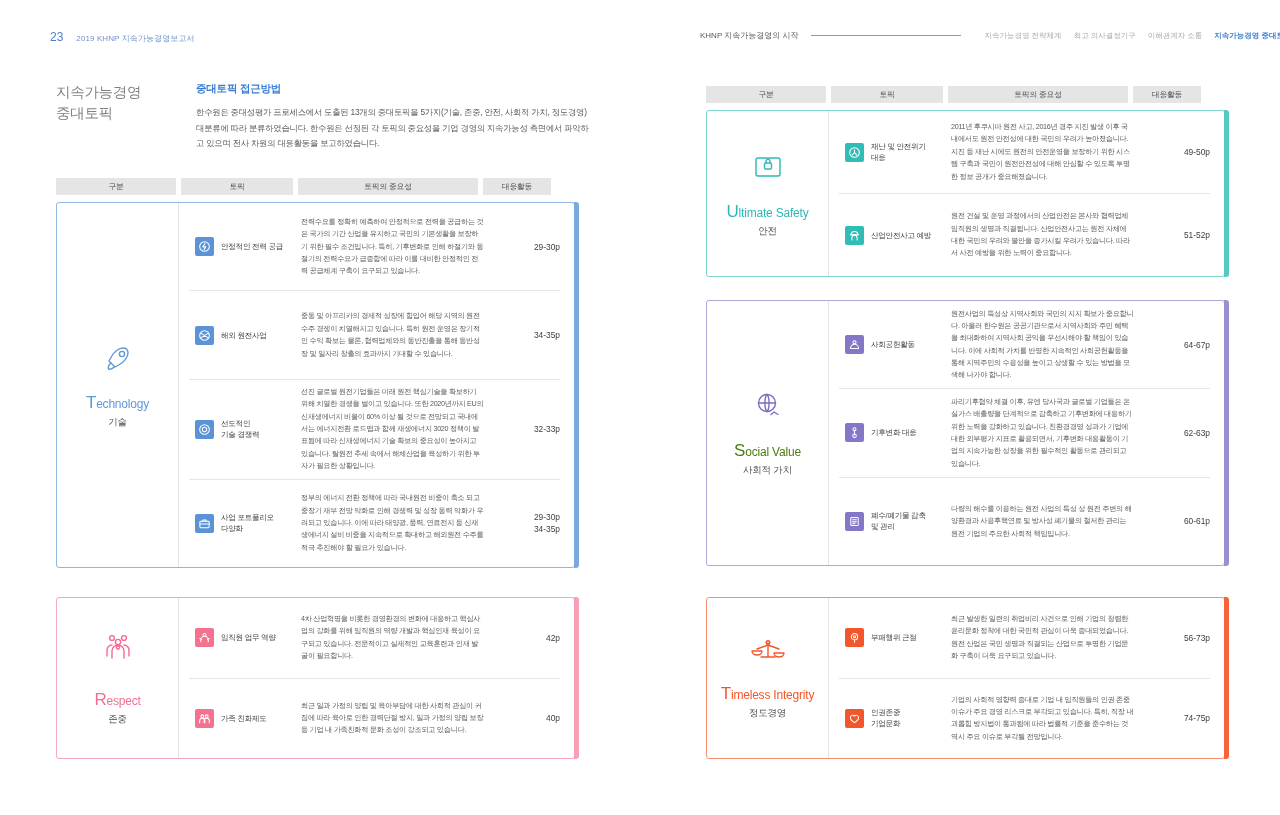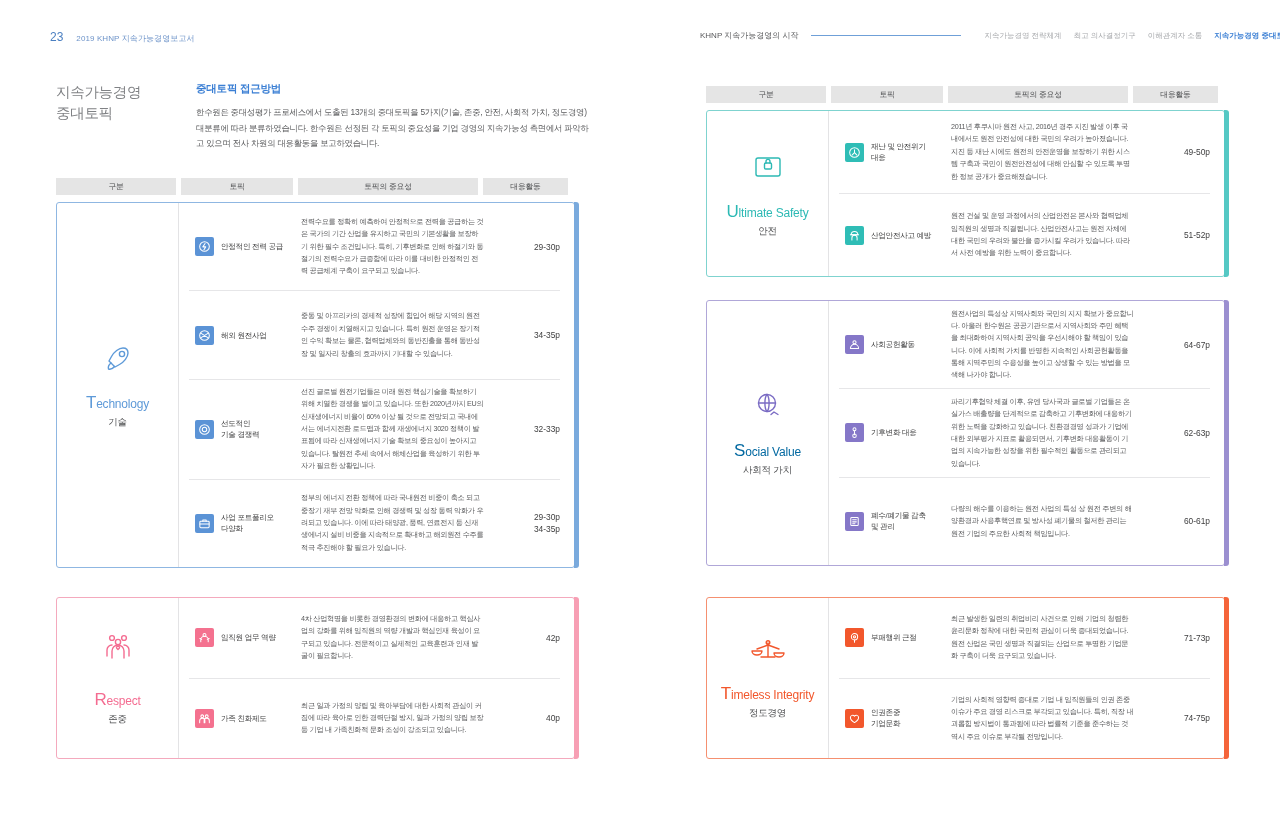--- a/index.html
+++ b/index.html
@@ -49,21 +49,21 @@
   
   .thead { position: absolute; display: flex; gap: 5px; }
   .thead .th {
     background: #e5e5e5; height: 17px;
     display: flex; align-items: center; justify-content: center;
     font-size: 7.8px; color: #4d4e50; letter-spacing: -.2px;
   }
   .th-cat   { width: 120px; }
   .th-topic { width: 112px; }
   .th-imp   { width: 180px; }
-  .th-act   { width: 85px; }
+  .th-act   { width: 68px; }
 
   
   .card {
     position: absolute;
     background: #ffffff;
     border: 1px solid;
     border-radius: 3px;
     display: flex;
   }
   .card::after {
@@ -89,21 +89,21 @@
     border-right: 1px solid #e3e3e5;
     padding: 6px 4px;
   }
   .cat-icon { margin-bottom: 14px; }
   .cat-en { font-size: 12px; letter-spacing: -.2px; white-space: nowrap; }
   .cat-en .cap { font-size: 17px; }
   .cat-ko { font-size: 9.5px; color: #4d4e50; margin-top: 3px; letter-spacing: -.2px; }
   .blue   .cat-en { color: #5e9ad8; }
   .pink   .cat-en { color: #f46c91; margin-top: 8px; }
   .teal   .cat-en { color: #2cb9b4; }
-  .purple .cat-en { color: #0369a1; }
+  .purple .cat-en { color: #4d7c0f; }
   .orange .cat-en { color: #f2572c; }
 
   
   .rows { flex: 1; display: flex; flex-direction: column; }
   .trow {
     display: flex; align-items: center; flex: 1;
     padding: 6px 0;
     border-bottom: 1px solid #e6e6e8;
     margin: 0 14px 0 10px;
   }
@@ -411,21 +411,21 @@
               <span class="chip">
                 <svg width="13" height="13" viewBox="0 0 14 14">
                   <circle cx="7" cy="6.2" r="3.4" fill="none" stroke="#ffffff" stroke-width="1.1" stroke-linecap="round" stroke-linejoin="round"></circle>
                   <circle cx="7" cy="6.2" r="1.2" fill="none" stroke="#ffffff" stroke-width="1.1" stroke-linecap="round" stroke-linejoin="round"></circle>
                   <path fill="none" stroke="#ffffff" stroke-width="1.1" stroke-linecap="round" stroke-linejoin="round" d="M7 9.6v2.4"></path>
                 </svg>
               </span>    
               <span class="tname">부패행위 근절</span>  
             </div>  
             <div class="c-imp">최근 발생한 일련의 취업비리 사건으로 인해 기업의 청렴한 윤리문화 정착에 대한 국민적 관심이 더욱 증대되었습니다. 원전 산업은 국민 생명과 직결되는 산업으로 투명한 기업문화 구축이 더욱 요구되고 있습니다.</div>  
-            <div class="c-act">71-73p</div>
+            <div class="c-act">56-73p</div>
           </div>
           <div class="trow">  
             <div class="c-topic">    
               <span class="chip">
                 <svg width="13" height="13" viewBox="0 0 14 14">
                   <path fill="none" stroke="#ffffff" stroke-width="1.1" stroke-linecap="round" stroke-linejoin="round" d="M7 11.4S2.6 8.8 2.6 5.9A2.4 2.4 0 017 4.6a2.4 2.4 0 014.4 1.3c0 2.9-4.4 5.5-4.4 5.5z"></path>
                 </svg>
               </span>    
               <span class="tname">인권존중<br>기업문화</span>  
             </div>  

